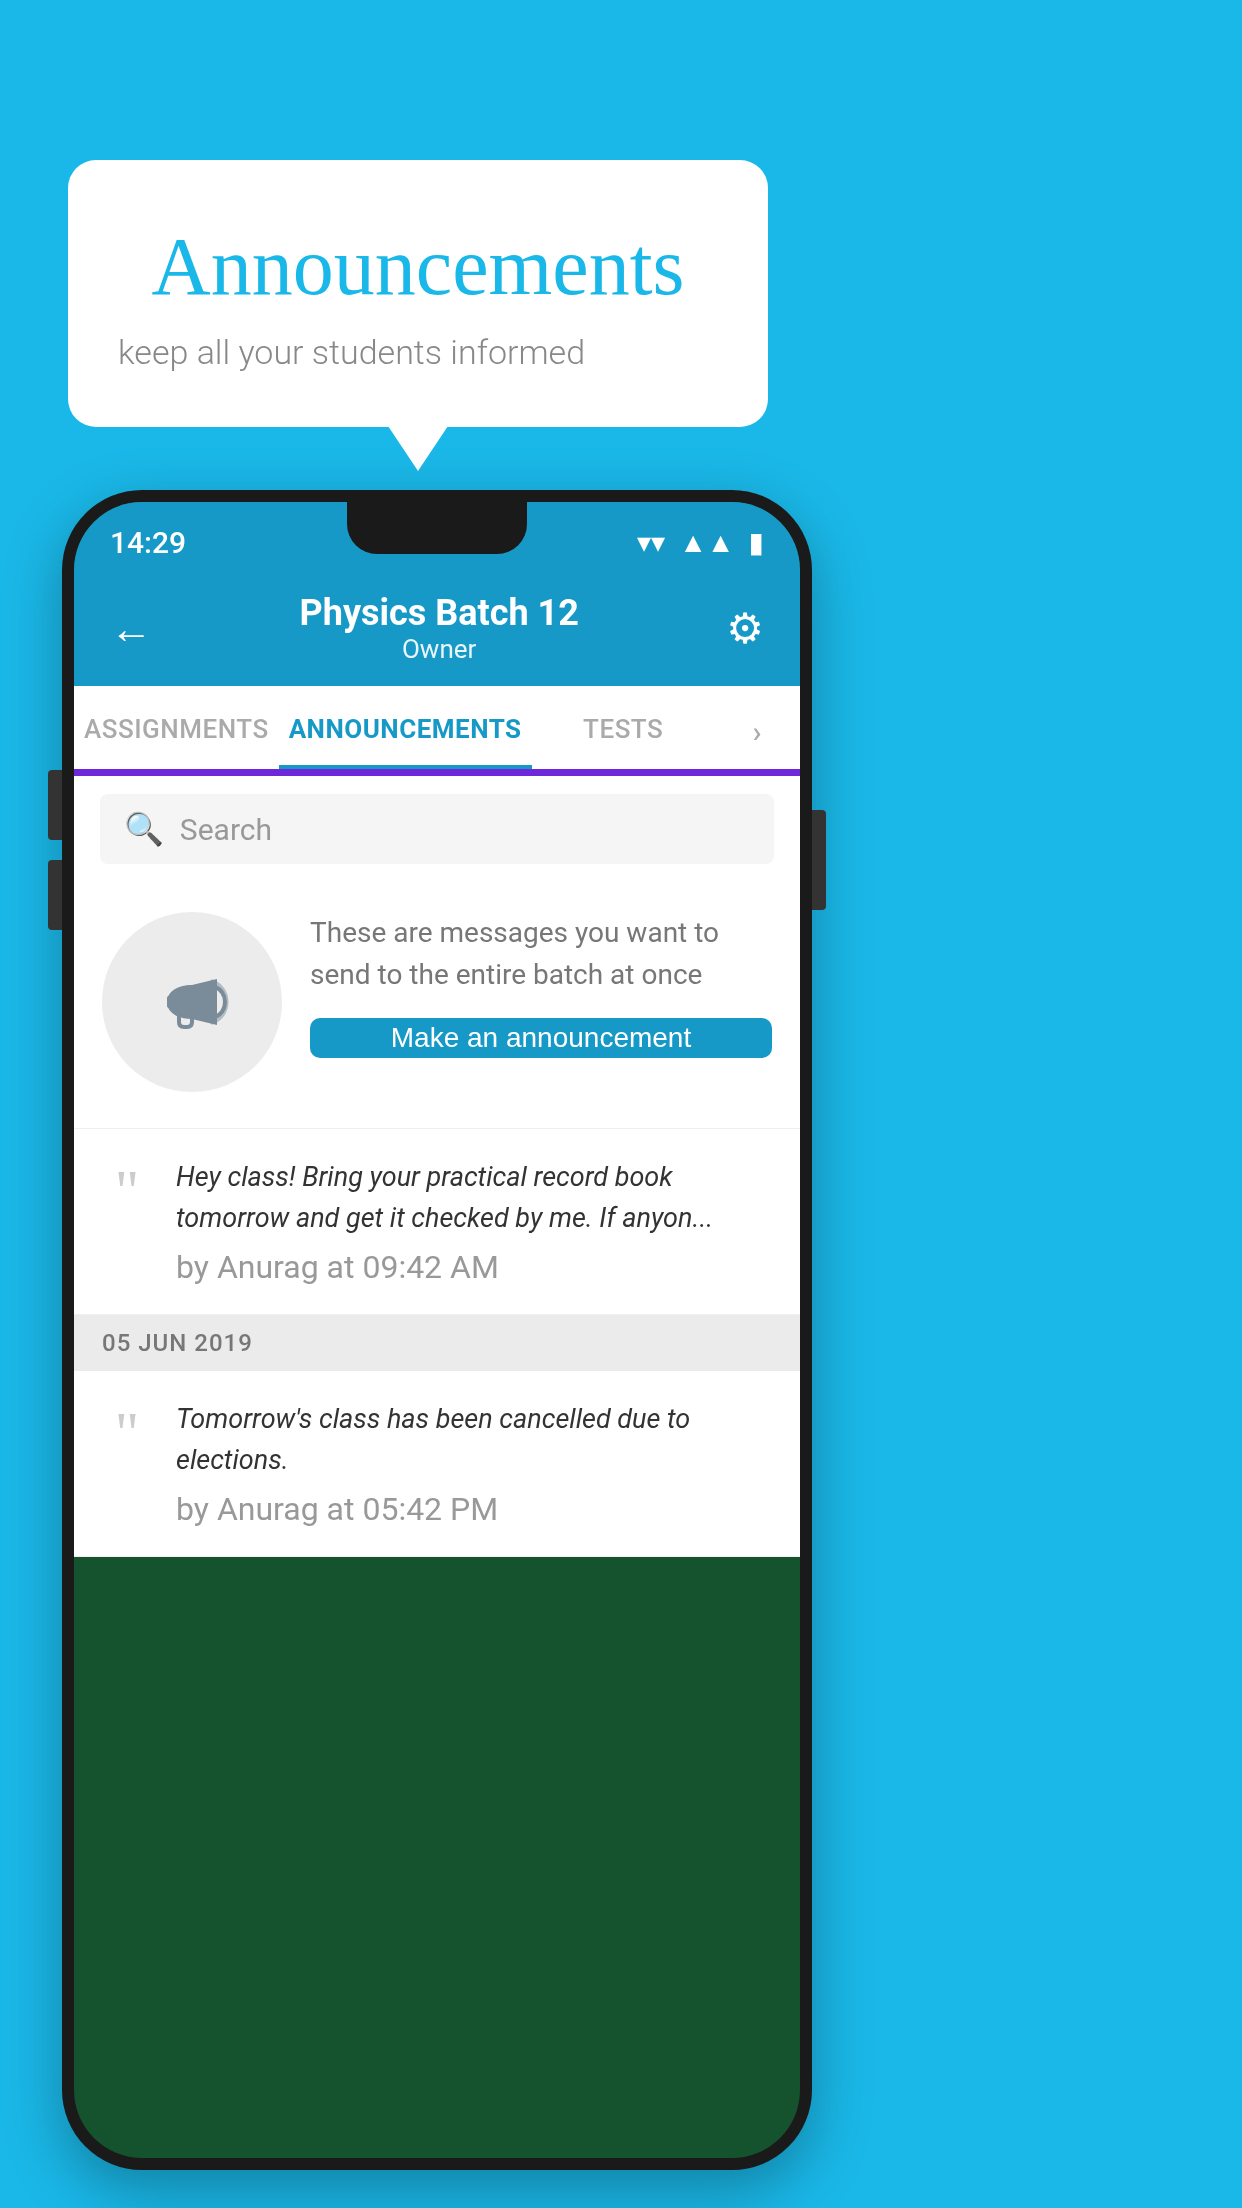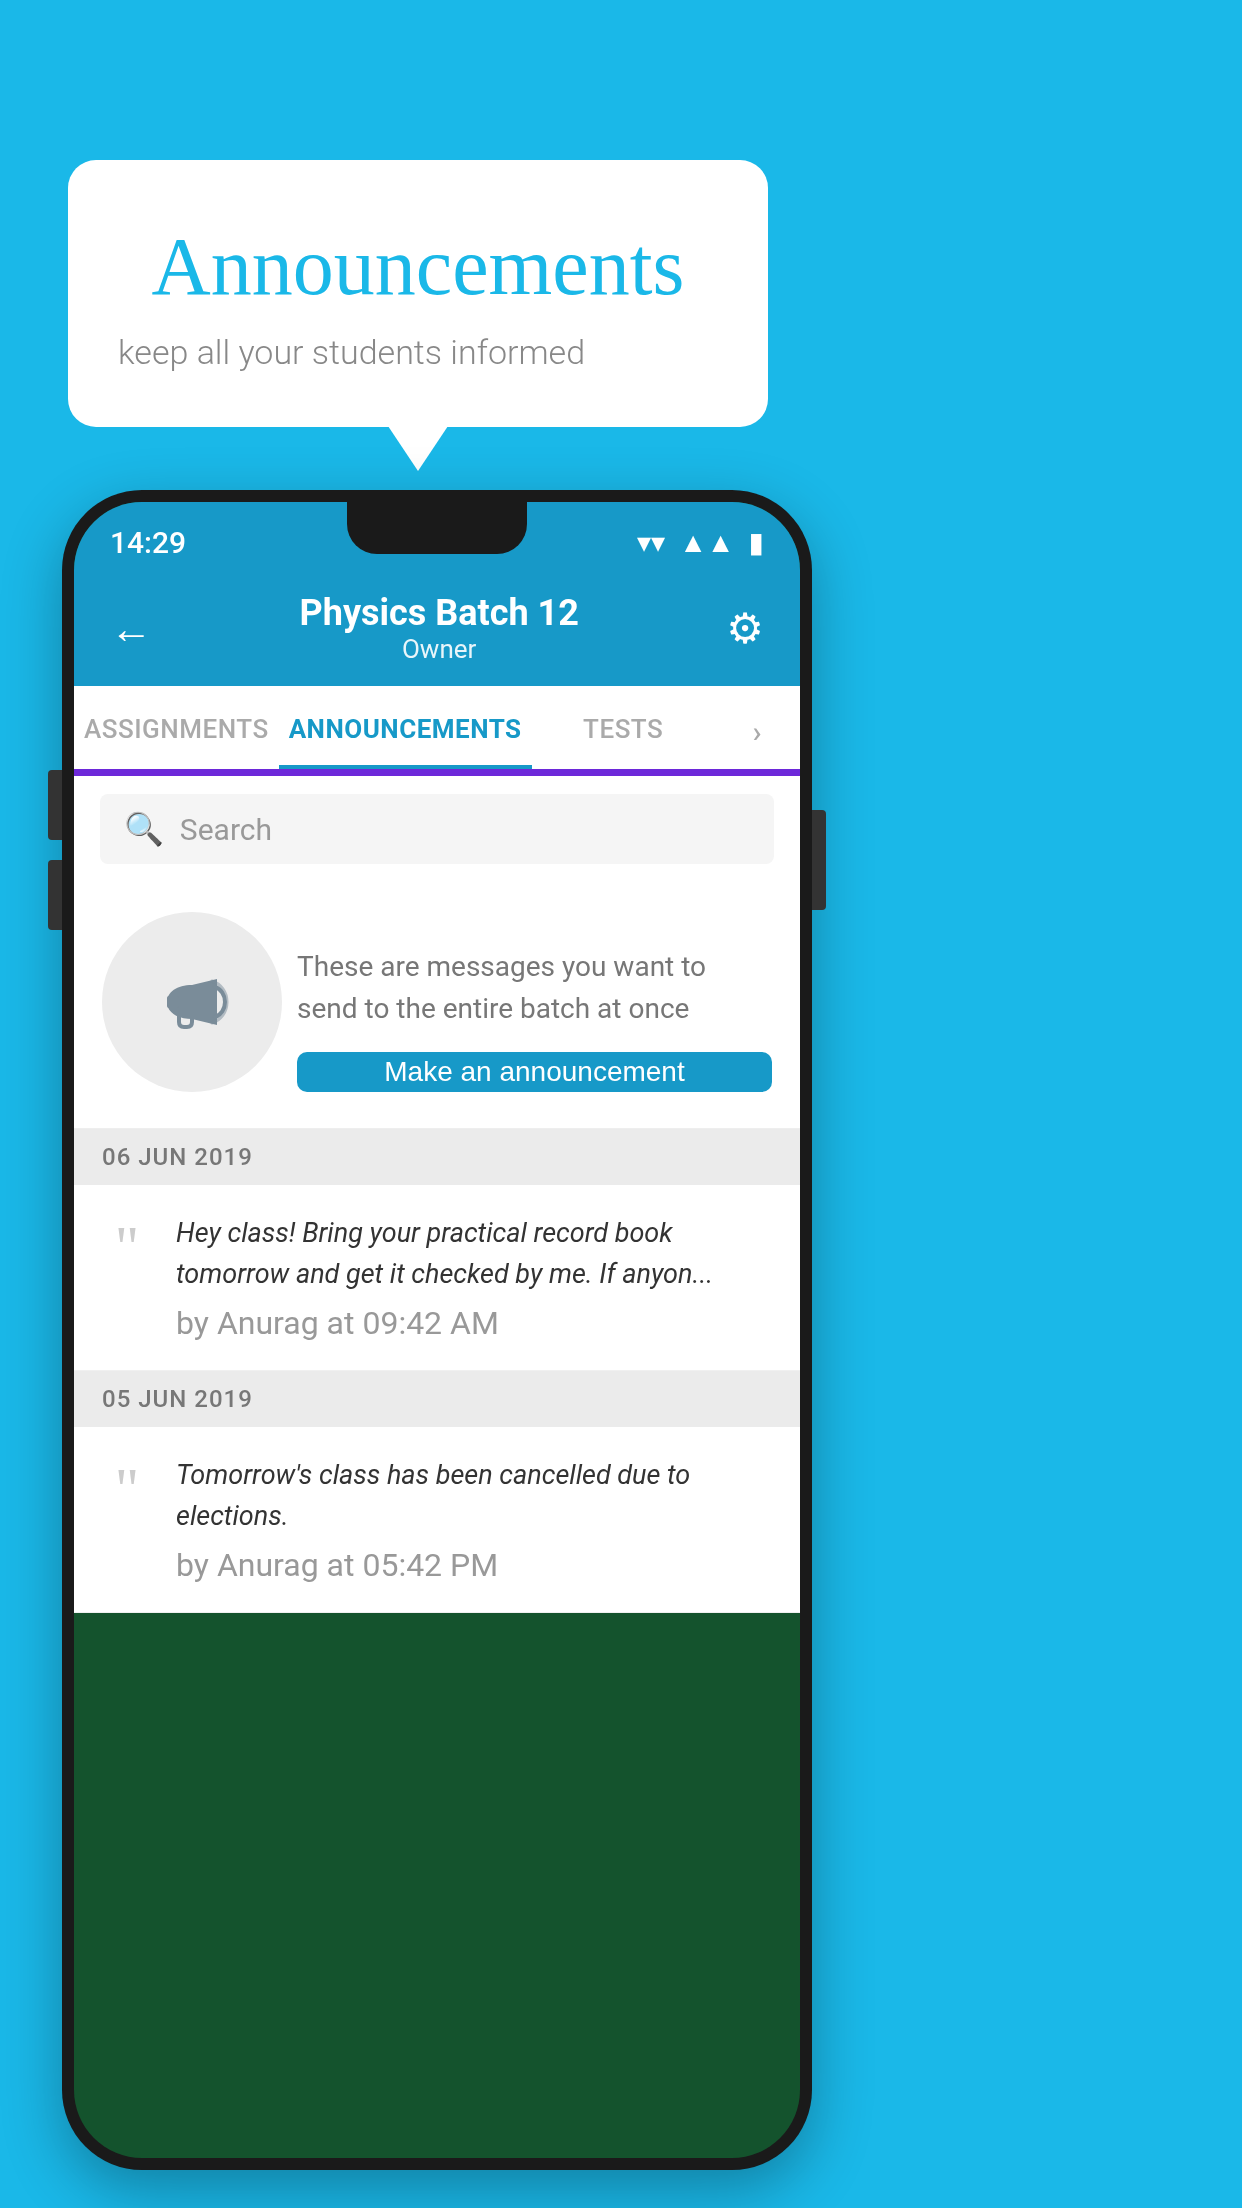--- a/index.html
+++ b/index.html
@@ -218,22 +218,22 @@
     .search-text {
       color: #999;
       font-size: 30px;
     }
 
     
     .announcement-promo {
       background: white;
       padding: 30px 28px 36px;
       display: flex;
-      align-items: flex-end;
-      gap: 15px;
+      align-items: flex-start;
+      gap: 28px;
       border-bottom: 1px solid #eee;
     }
 
     .promo-icon-circle {
       width: 180px;
       height: 180px;
       background: #ececec;
       border-radius: 50%;
       display: flex;
       align-items: center;
@@ -418,23 +418,20 @@
           <path d="M68 30 C74 32, 78 38, 78 45 C78 52, 74 58, 68 60" stroke="#7a8c99" stroke-width="4" fill="none" stroke-linecap="round"></path>
           <path d="M65 24 C74 27, 80 35, 80 45 C80 55, 74 63, 65 66" stroke="#7a8c99" stroke-width="3" fill="none" stroke-linecap="round" opacity="0.5"></path>
         </svg>
       </div>
       <div class="promo-content">
         <div class="promo-description">These are messages you want to send to the entire batch at once</div>
         <button class="promo-button">Make an announcement</button>
       </div>
     </div>
 
-    <div class="date-separator">
-      <span>06  JUN  2019</span>
-    </div>
 
     <div class="announcement-item">
       <div class="quote-icon">"</div>
       <div class="announcement-content">
         <div class="announcement-text">Hey class! Bring your practical record book tomorrow and get it checked by me. If anyon...</div>
         <div class="announcement-meta">by Anurag at 09:42 AM</div>
       </div>
     </div>
 
     <div class="date-separator">

